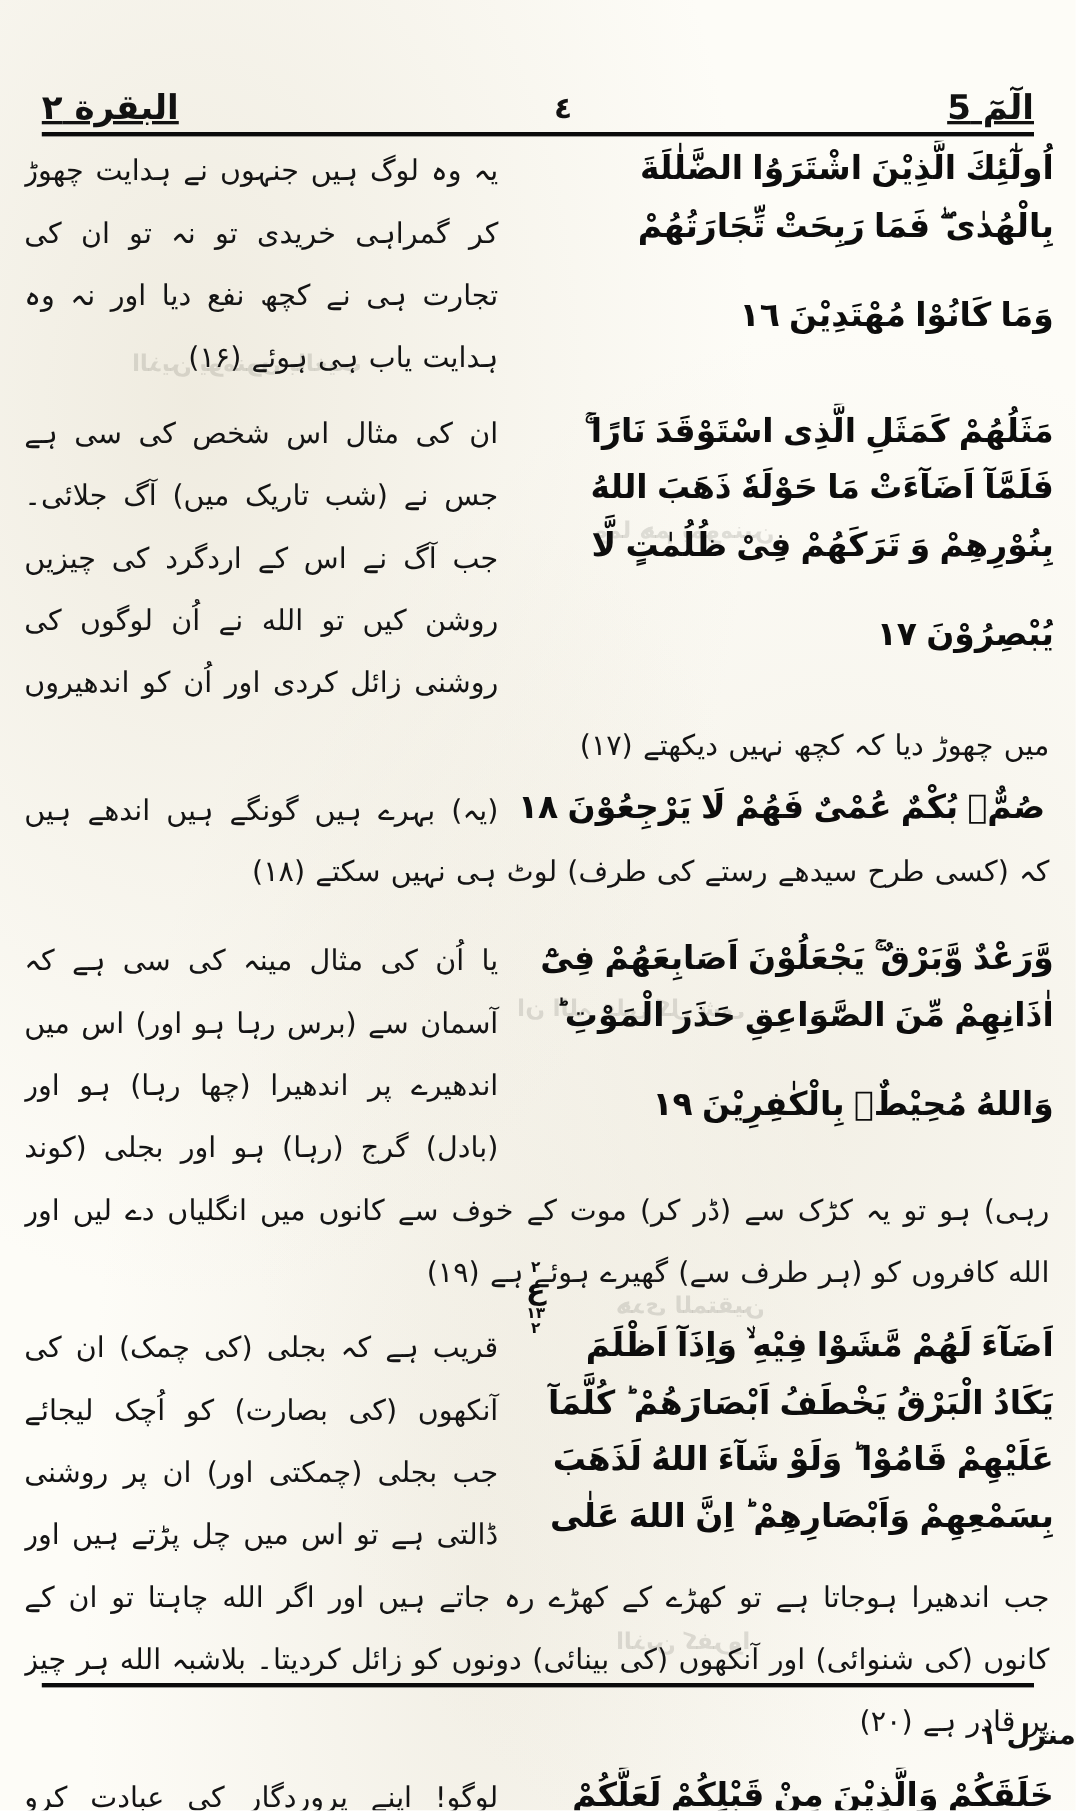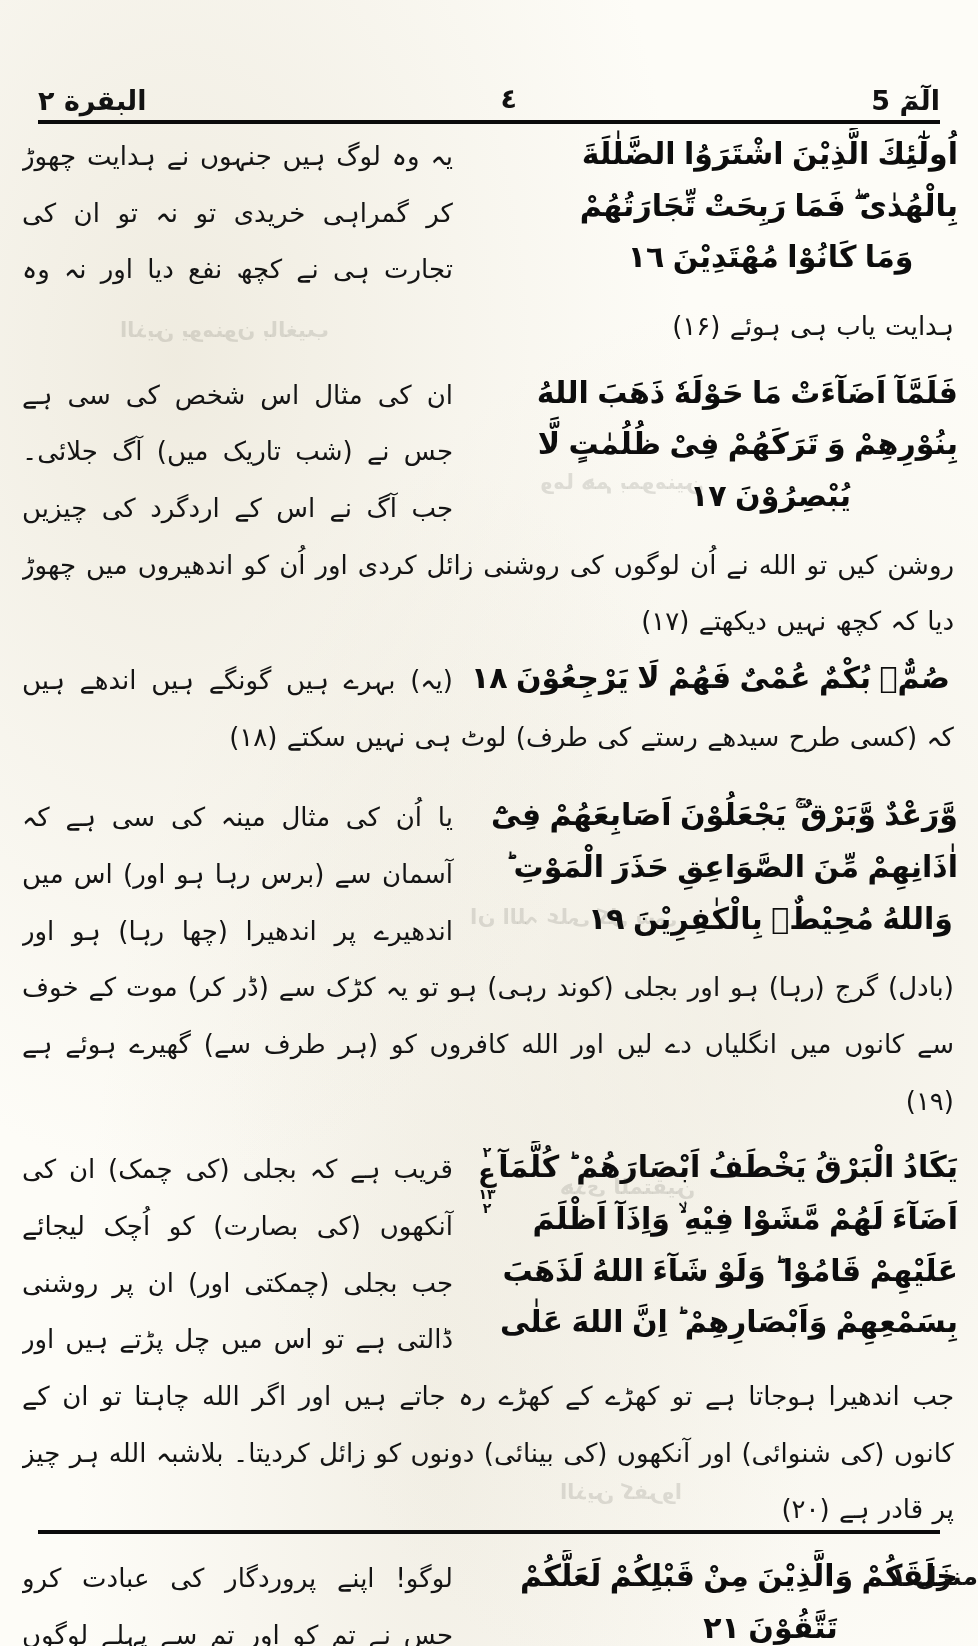--- a/index.html
+++ b/index.html
@@ -32,26 +32,27 @@
     right: 38px;
     top: 58px;
     height: 56px;
     display: flex;
     align-items: flex-end;
     justify-content: space-between;
     direction: rtl;
   }
   .hdr-side {
     font-family: "DejaVu Sans", sans-serif;
-    font-size: 27px;
+    font-size: 31px;
     font-weight: 700;
     color: #121212;
     letter-spacing: -0.5px;
     white-space: nowrap;
     line-height: 1;
+    text-decoration: underline;
   }
   .hdr-center {
     font-family: "DejaVu Sans", sans-serif;
     font-size: 27px;
     font-weight: 700;
     color: #121212;
     line-height: 1;
     padding-bottom: 2px;
   }
   .rule-top {
@@ -96,22 +97,23 @@
     word-spacing: -2px;
   }
   .arabic .aline {
     display: block;
     white-space: nowrap;
   }
   .arabic .aline.end {
     text-align: center;
   }
   .arabic .aline.end2 {
-    text-align: center;
+    text-align: right;
     padding-left: 120px;
+    margin-top: 30px;
   }
 
   .urdu {
     direction: rtl;
     text-align: justify;
     text-align-last: right;
     font-family: "DejaVu Sans", sans-serif;
     font-size: 26px;
     font-weight: 500;
     color: #141414;
@@ -207,20 +209,21 @@
         <span class="aline">بِالْهُدٰى ۖ فَمَا رَبِحَتْ تِّجَارَتُهُمْ</span>
         <span class="aline end2">وَمَا كَانُوْا مُهْتَدِيْنَ ١٦</span>
       </div>
       <div class="urdu">یہ وہ لوگ ہیں جنہوں نے ہدایت چھوڑ کر گمراہی خریدی تو نہ تو ان کی تجارت ہی نے کچھ نفع دیا اور نہ وہ ہدایت یاب ہی ہوئے (۱۶)</div>
     </div>
 
     <div class="spacer-sm"></div>
 
     <div class="ayah-block">
       <div class="arabic">
+        <span class="aline">مَثَلُهُمْ كَمَثَلِ الَّذِى اسْتَوْقَدَ نَارًا ۚ</span>
         <span class="aline">فَلَمَّآ اَضَآءَتْ مَا حَوْلَهٗ ذَهَبَ اللهُ</span>
         <span class="aline">بِنُوْرِهِمْ وَ تَرَكَهُمْ فِىْ ظُلُمٰتٍ لَّا</span>
         <span class="aline end2">يُبْصِرُوْنَ ١٧</span>
       </div>
       <div class="urdu">ان کی مثال اس شخص کی سی ہے جس نے (شب تاریک میں) آگ جلائی۔ جب آگ نے اس کے اردگرد کی چیزیں روشن کیں تو الله نے اُن لوگوں کی روشنی زائل کردی اور اُن کو اندھیروں میں چھوڑ دیا کہ کچھ نہیں دیکھتے (۱۷)</div>
     </div>
 
     <div class="ayah-block">
       <div class="arabic">
         <span class="aline end">صُمٌّۢ بُكْمٌ عُمْىٌ فَهُمْ لَا يَرْجِعُوْنَ ١٨</span>
@@ -236,22 +239,22 @@
         <span class="aline">اٰذَانِهِمْ مِّنَ الصَّوَاعِقِ حَذَرَ الْمَوْتِ ؕ</span>
         <span class="aline end2">وَاللهُ مُحِيْطٌۢ بِالْكٰفِرِيْنَ ١٩</span>
       </div>
       <div class="urdu">یا اُن کی مثال مینہ کی سی ہے کہ آسمان سے (برس رہا ہو اور) اس میں اندھیرے پر اندھیرا (چھا رہا) ہو اور (بادل) گرج (رہا) ہو اور بجلی (کوند رہی) ہو تو یہ کڑک سے (ڈر کر) موت کے خوف سے کانوں میں انگلیاں دے لیں اور الله کافروں کو (ہر طرف سے) گھیرے ہوئے ہے (۱۹)</div>
     </div>
 
     <div class="spacer-sm"></div>
 
     <div class="ayah-block">
       <div class="arabic">
+        <span class="aline">اَضَآءَ لَهُمْ مَّشَوْا فِيْهِ ۙ وَاِذَآ اَظْلَمَ</span>
         <span class="aline">يَكَادُ الْبَرْقُ يَخْطَفُ اَبْصَارَهُمْ ؕ كُلَّمَآ</span>
-        <span class="aline">اَضَآءَ لَهُمْ مَّشَوْا فِيْهِ ۙ وَاِذَآ اَظْلَمَ</span>
         <span class="aline">عَلَيْهِمْ قَامُوْا ؕ وَلَوْ شَآءَ اللهُ لَذَهَبَ</span>
         <span class="aline">بِسَمْعِهِمْ وَاَبْصَارِهِمْ ؕ اِنَّ اللهَ عَلٰى</span>
       </div>
       <div class="urdu">قریب ہے کہ بجلی (کی چمک) ان کی آنکھوں (کی بصارت) کو اُچک لیجائے جب بجلی (چمکتی اور) ان پر روشنی ڈالتی ہے تو اس میں چل پڑتے ہیں اور جب اندھیرا ہوجاتا ہے تو کھڑے کے کھڑے رہ جاتے ہیں اور اگر الله چاہتا تو ان کے کانوں (کی شنوائی) اور آنکھوں (کی بینائی) دونوں کو زائل کردیتا۔ بلاشبہ الله ہر چیز پر قادر ہے (۲۰)</div>
     </div>
 
     <div class="spacer-sm"></div>
 
     <div class="ayah-block">
       <div class="arabic">

